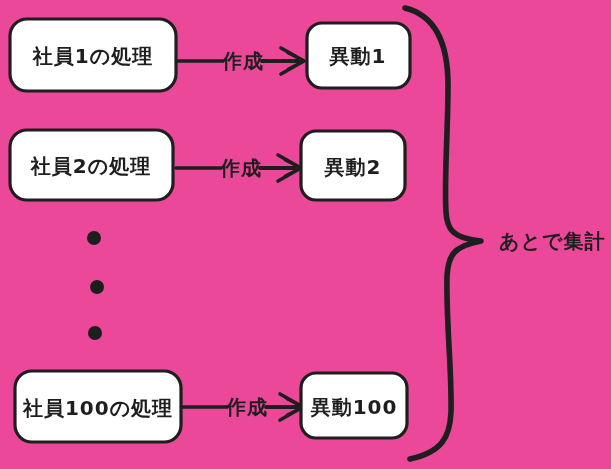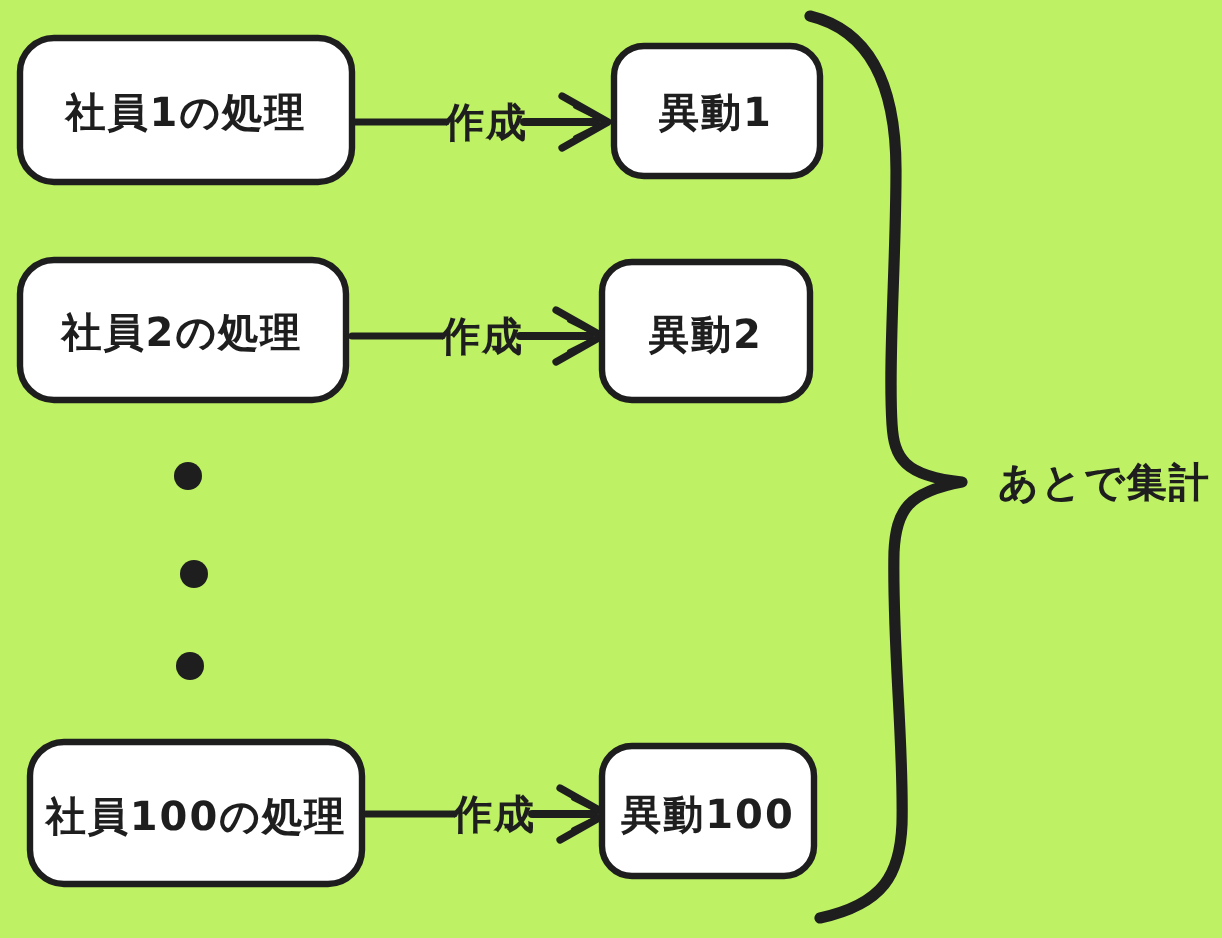--- a/index.html
+++ b/index.html
@@ -4,21 +4,21 @@
 <style>
   html, body {
     margin: 0;
     padding: 0;
     background: #ffffff;
   }
   .canvas {
     position: relative;
     width: 611px;
     height: 469px;
-    background: #bef264;
+    background: #ec4899;
     overflow: hidden;
     font-family: "DejaVu Sans", sans-serif;
   }
   svg text {
     font-family: "DejaVu Sans", sans-serif;
     fill: #1e1e1e;
     font-weight: 600;
     letter-spacing: 1px;
   }
   .box-label { font-size: 20px; }

